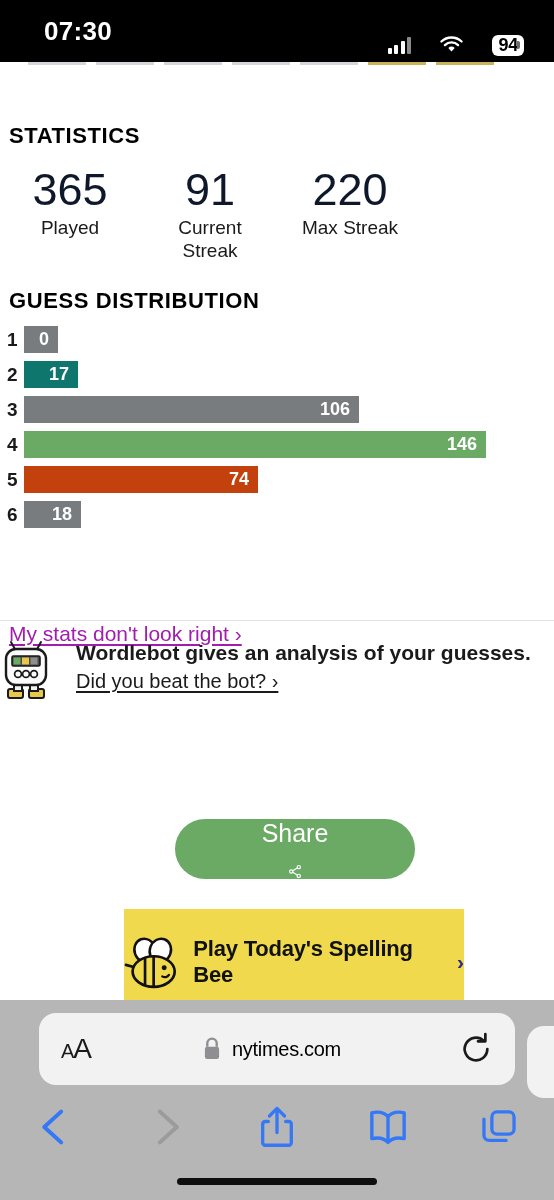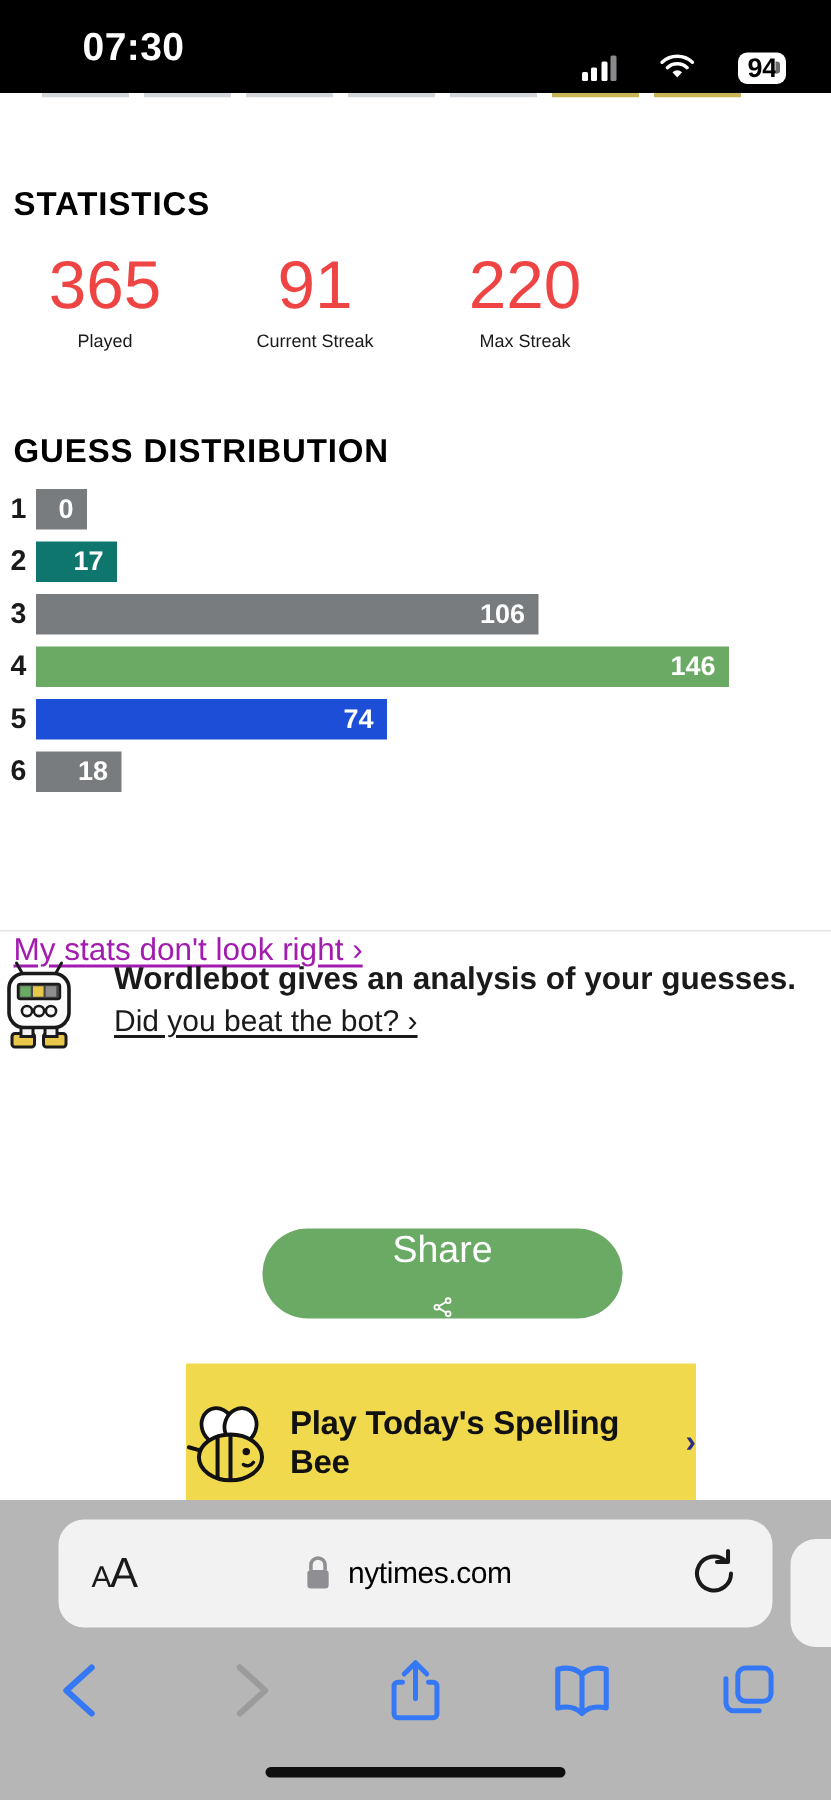--- a/index.html
+++ b/index.html
@@ -19,21 +19,21 @@
   
   .status-bar {
     position: absolute;
     top: 0; left: 0;
     width: 554px;
     height: 62px;
     background: #000000;
     display: flex;
     align-items: center;
     justify-content: space-between;
-    padding: 0 34px 0 55px;
+    padding: 0 34px 0 44px;
     box-sizing: border-box;
     z-index: 40;
   }
   .status-time {
     color: #ffffff;
     font-size: 26px;
     font-weight: 600;
     letter-spacing: 0.3px;
   }
   .status-right {
@@ -119,25 +119,25 @@
     display: flex;
   }
   .stat-cell {
     flex: 0 0 140px;
     text-align: center;
   }
   .stat-value {
     font-size: 45px;
     line-height: 52px;
     font-weight: 400;
-    color: #ef4444;
+    color: #0f172a;
     font-family: "Liberation Sans", sans-serif;
   }
   .stat-label {
-    font-size: 12px;
+    font-size: 19px;
     line-height: 23px;
     color: #1a1a1b;
     padding: 0 10px;
   }
 
   
   .dist {
     position: absolute;
     left: 0; top: 264px;
     width: 554px;
@@ -402,21 +402,21 @@
     <div class="dist-row">
       <div class="dist-index">3</div>
       <div class="dist-bar" style="width: 335px; background: rgb(120, 124, 126);">106</div>
     </div>
     <div class="dist-row">
       <div class="dist-index">4</div>
       <div class="dist-bar highlight" style="width: 462px; background: rgb(106, 170, 100);">146</div>
     </div>
     <div class="dist-row">
       <div class="dist-index">5</div>
-      <div class="dist-bar" style="width: 234px; background: #1d4ed8;">74</div>
+      <div class="dist-bar" style="width: 234px; background: #c2410c;">74</div>
     </div>
     <div class="dist-row">
       <div class="dist-index">6</div>
       <div class="dist-bar" style="width: 57px; background: rgb(120, 124, 126);">18</div>
     </div>
   </div>
 
   <a class="stats-link" href="#">My stats don't look right ›</a>
 
   <div class="divider"></div>

